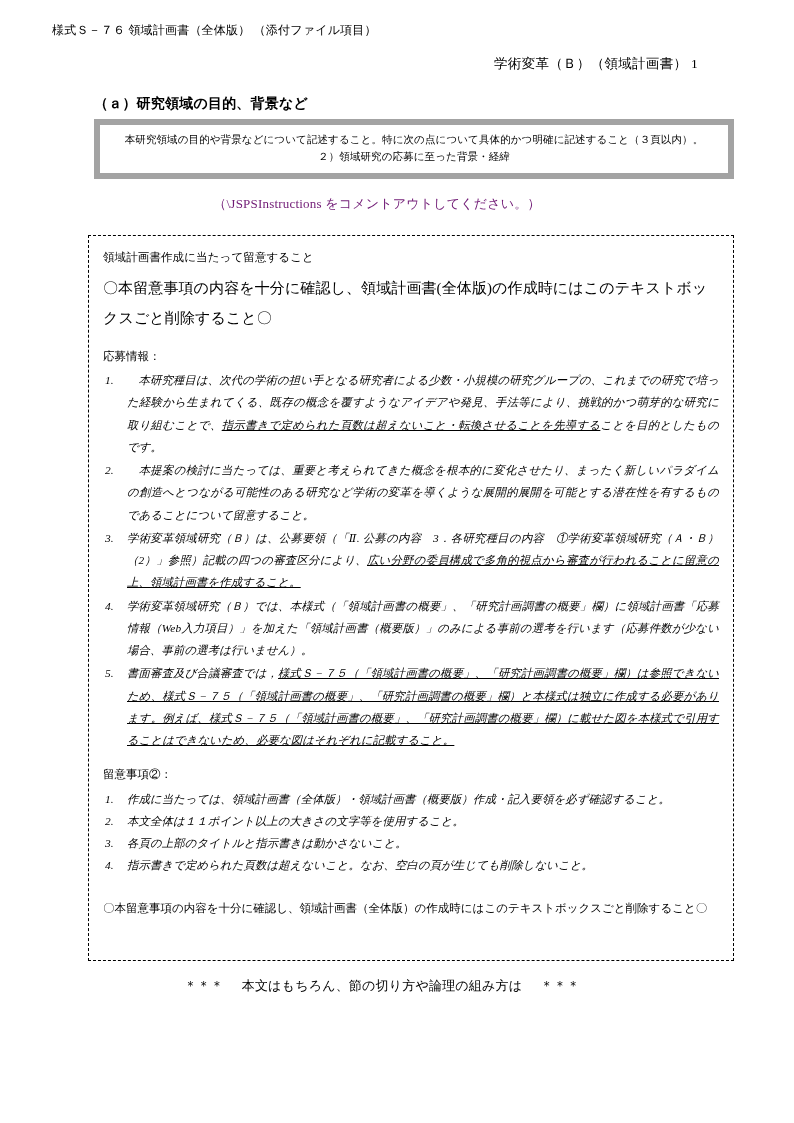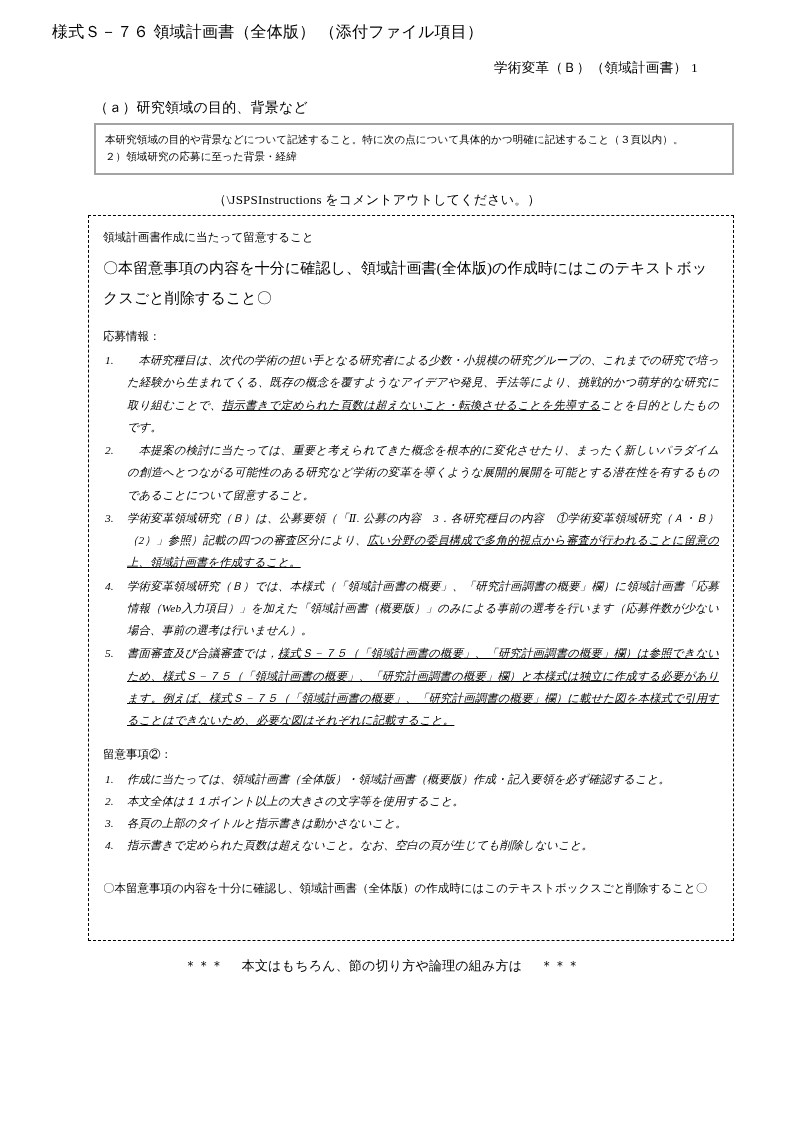--- a/index.html
+++ b/index.html
@@ -16,65 +16,66 @@
     overflow: hidden;
   }
   .page {
     position: relative;
     width: 794px;
     height: 1123px;
     box-sizing: border-box;
     padding: 18px 52px 0 52px;
   }
   .form-id {
-    font-size: 16px;
+    font-size: 12px;
     letter-spacing: 0.2px;
     margin: 4px 0 0 0;
     white-space: nowrap;
   }
   .doc-header {
     text-align: right;
     font-size: 13.5px;
     font-weight: normal;
     margin-top: 16px;
     padding-right: 44px;
     letter-spacing: 0.3px;
   }
   .section-title {
     font-size: 14px;
-    font-weight: normal;
+    font-weight: bold;
     margin: 22px 0 6px 42px;
     letter-spacing: 0.2px;
   }
 
   .instruction-box {
     margin: 0 8px 0 42px;
-    border: 2px solid #a3a3a3;
+    border: 6px solid #a3a3a3;
     padding: 7px 9px 8px 9px;
     font-size: 10.5px;
     line-height: 1.52;
     letter-spacing: 0.1px;
+    text-align: center;
   }
   .instruction-box p {
     margin: 0;
     text-indent: 0;
   }
   .instruction-box .lead {
     margin-bottom: 1px;
   }
   .instruction-box .item {
     padding-left: 0;
     text-indent: 0;
   }
 
   .jsps-note {
-    color: #000000;
+    color: #701a75;
     font-size: 13px;
     text-align: center;
-    margin: 16px 0 6px 0;
+    margin: 16px 0 22px 0;
     padding-right: 40px;
     letter-spacing: 0.2px;
   }
 
   .textbox {
     margin: 0 8px 0 36px;
     border: 1px dashed #000;
     padding: 10px 14px 14px 14px;
     font-size: 11.5px;
     line-height: 1.95;

